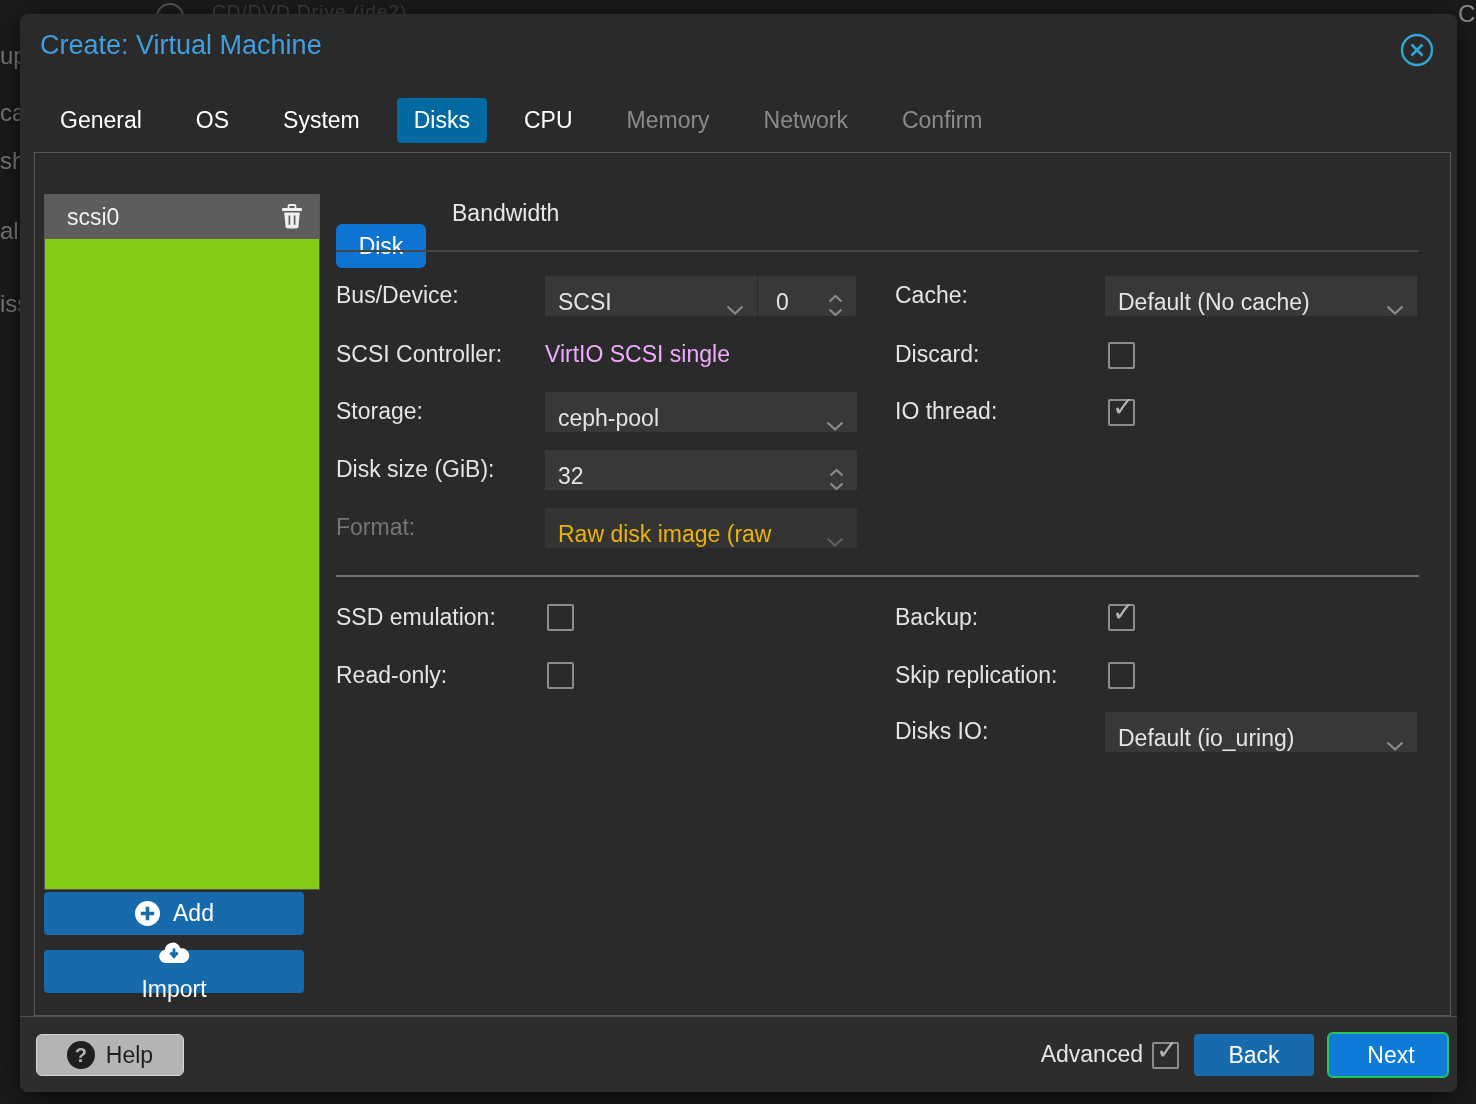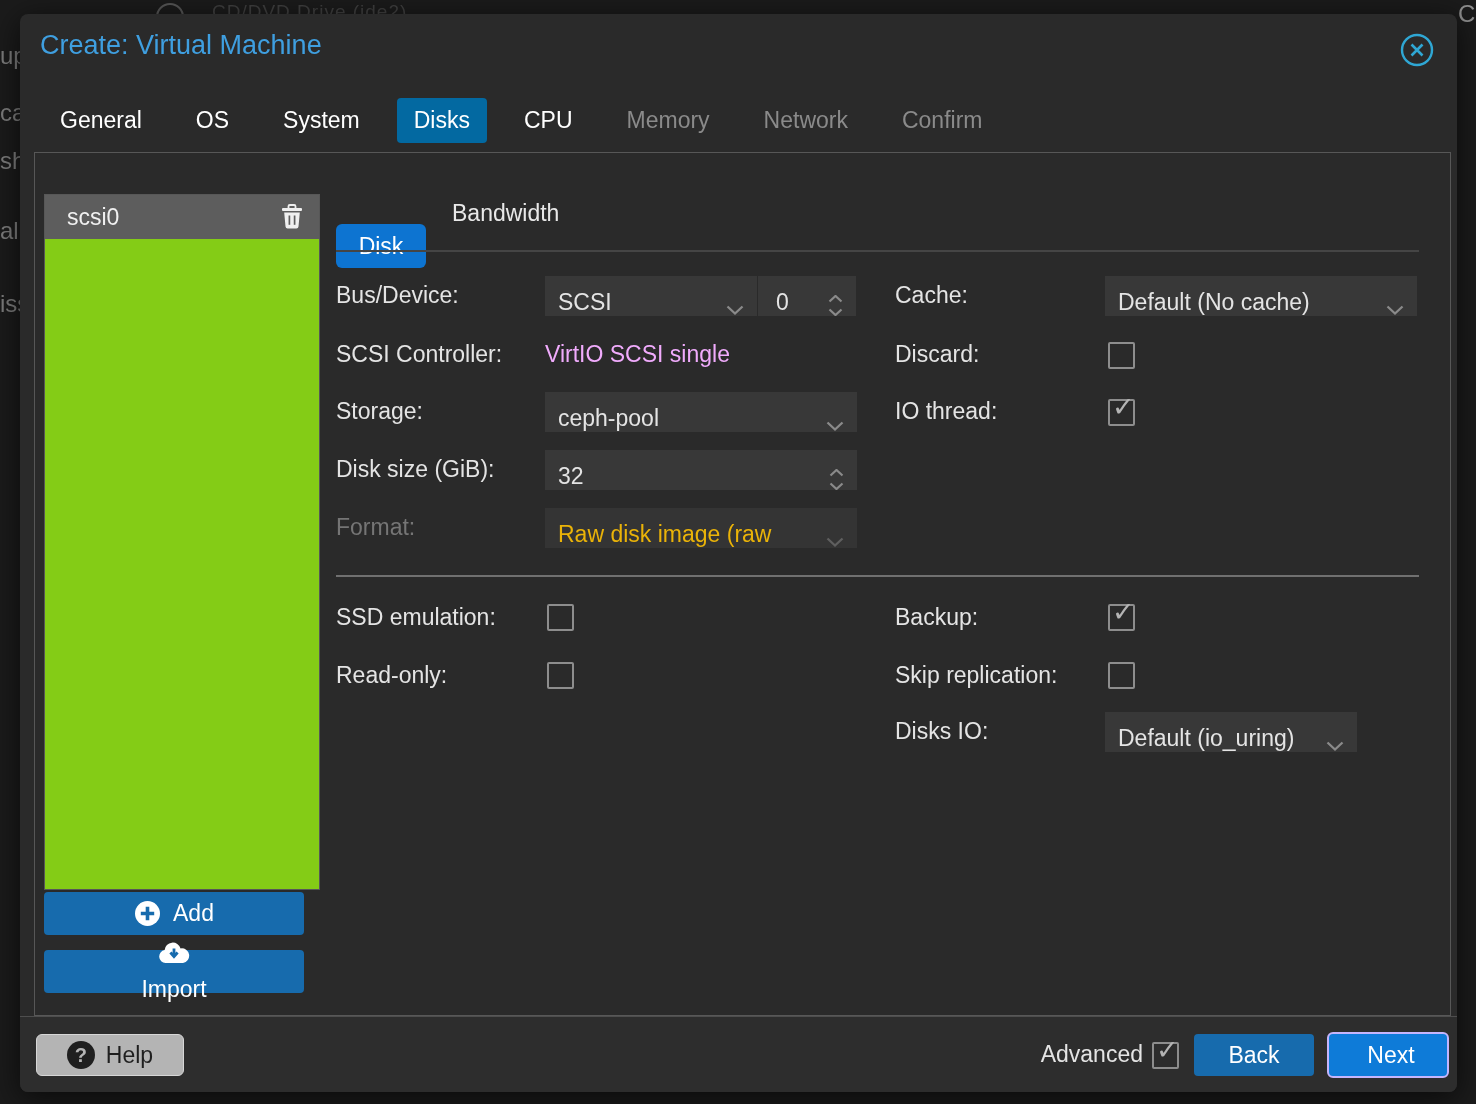--- a/index.html
+++ b/index.html
@@ -70,21 +70,21 @@
             background:#2d2d2d; border-top:1px solid #4e4e4e; border-radius:0 0 8px 8px; }
   .help-btn { position:absolute; left:16px; top:17px; width:148px; height:42px;
               background:#b4b4b4; border:1px solid #d7d7d7; border-radius:6px; color:#1f1f1f; font-size:23px;
               display:flex; align-items:center; justify-content:center; gap:11px; cursor:pointer; }
   .help-icon { width:28px; height:28px; border-radius:50%; background:#1f1f1f; color:#b4b4b4;
                font-size:20px; font-weight:bold; display:flex; align-items:center; justify-content:center; }
   .advanced-lbl { position:absolute; right:314px; top:24px; font-size:23px; color:#e4e4e4; }
   .advanced-cb { left:1132px; top:25px; }
   .back-btn { left:1174px; top:17px; width:120px; height:42px; }
   .next-btn { position:absolute; left:1307px; top:15px; width:122px; height:46px;
-              background:#0e7bd8; border:2px solid #c4b5fd; border-radius:6px; color:#fff;
+              background:#0e7bd8; border:2px solid #22c55e; border-radius:6px; color:#fff;
               font-size:23px; display:flex; align-items:center; justify-content:center; cursor:pointer;padding-left:6px; }
 </style>
 </head>
 <body>
 
 <div class="stage">
 
   <div class="bg-frag" style="left:0;top:42px">up</div>
   <div class="bg-frag" style="left:0;top:99px">ca</div>
   <div class="bg-frag" style="left:0;top:147px">sh</div>
@@ -245,21 +245,21 @@
     <div class="lbl" style="left:316px;top:648px">Read-only:</div>
     <div class="checkbox" style="left:527px;top:648px">
       <span class="check"></span>
     </div>
     <div class="lbl" style="left:875px;top:648px">Skip replication:</div>
     <div class="checkbox" style="left:1088px;top:648px">
       <span class="check"></span>
     </div>
 
     <div class="lbl" style="left:875px;top:704px">Disks IO:</div>
-    <div class="field" style="left:1085px;top:698px;width:252px">
+    <div class="field" style="left:1085px;top:698px;width:312px">
       <span>Default (io_uring)</span>
       <span class="chev">
         <svg width="18" height="11" viewBox="0 0 18 11">
             <path d="M1.5 1.5 L9 8.5 L16.5 1.5" fill="none" stroke="#8a8a8a" stroke-width="2.3"></path>
           </svg>
       </span>
     </div>
 
     <div class="footer">
       <div class="help-btn">

